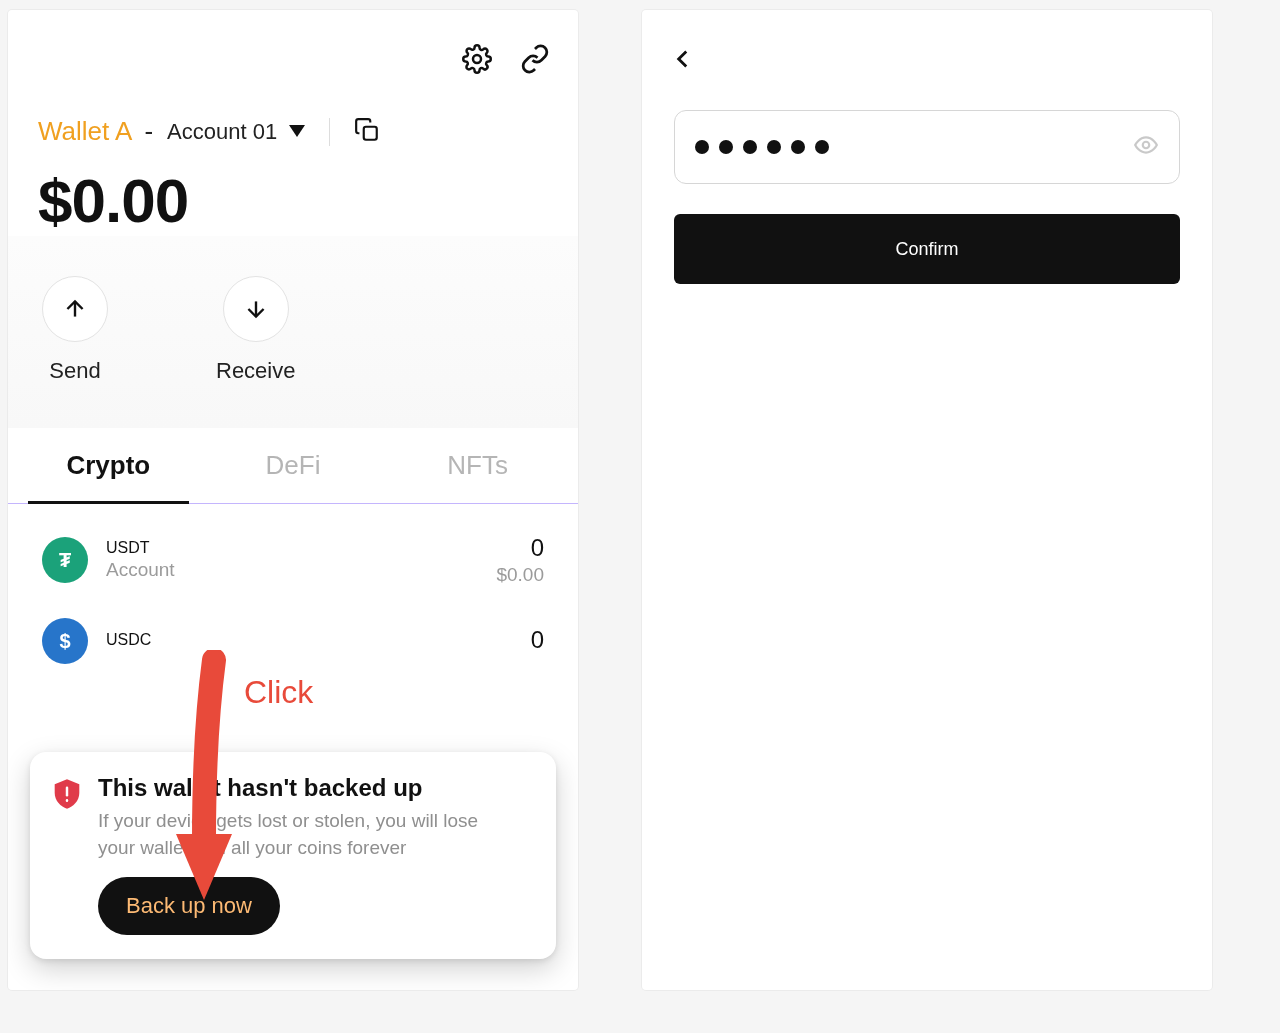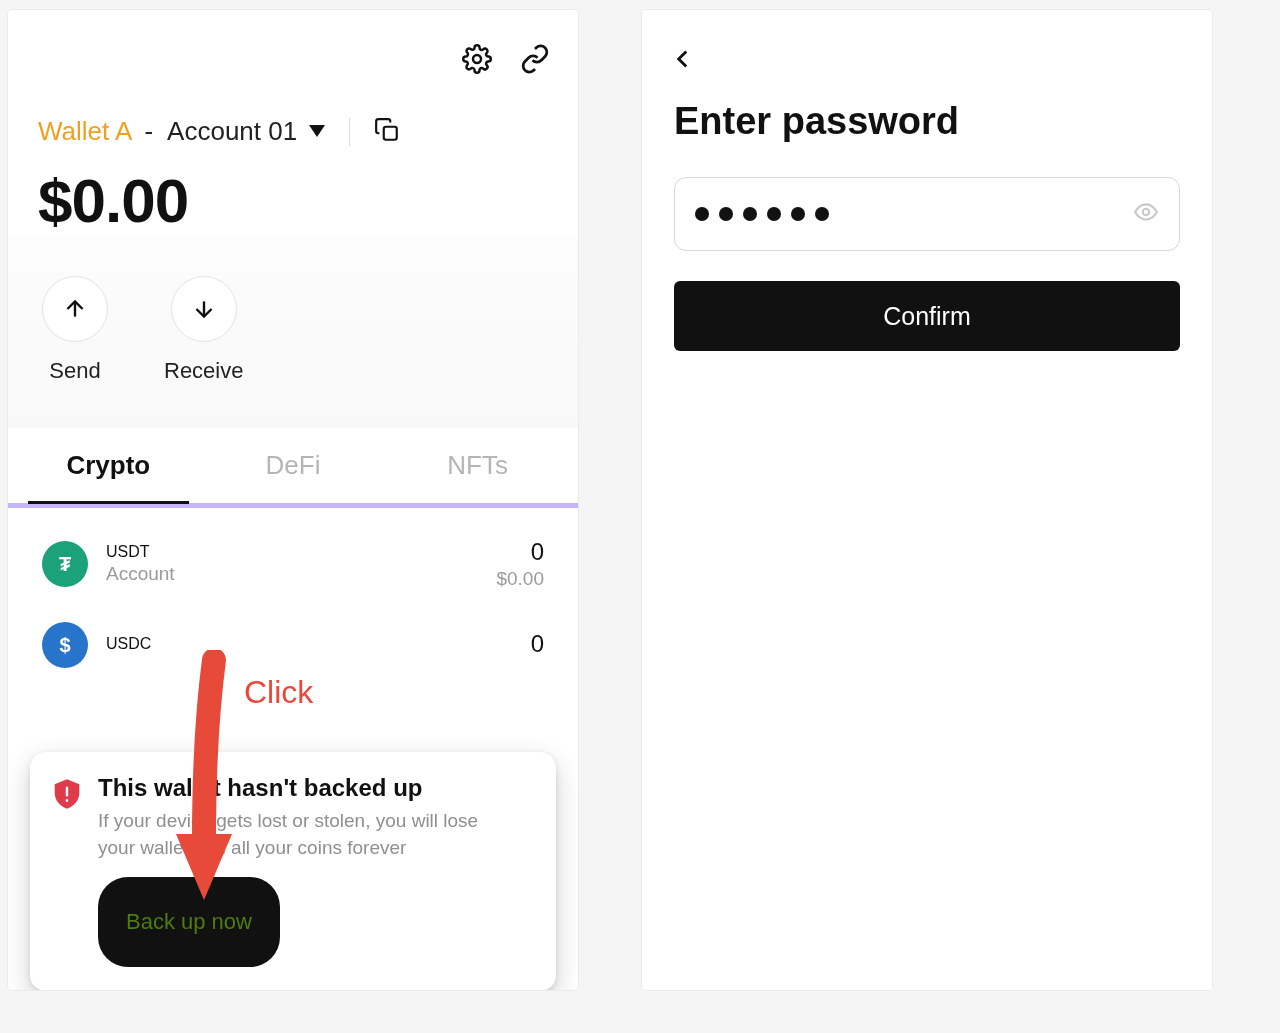--- a/index.html
+++ b/index.html
@@ -39,37 +39,37 @@
   .icon-btn { cursor: pointer; }
 
   .wallet-header {
     padding: 38px 30px 0 30px;
     display: flex;
     align-items: center;
     gap: 10px;
   }
   .wallet-name { color: #f0a020; font-size: 26px; font-weight: 500; }
   .wallet-sep { color: #222; font-size: 26px; font-weight: 400; margin: 0 4px 0 2px;}
-  .account-name { color: #222; font-size: 26px; font-weight: 400; }
+  .account-name { color: #222; font-size: 22px; font-weight: 400; }
   .caret { margin-left: 2px; }
   .divider-v { width: 1px; height: 28px; background: #ddd; margin: 0 14px; }
   .copy-btn { cursor: pointer; }
 
   .balance {
     padding: 18px 30px 0 30px;
     font-size: 62px;
     font-weight: 700;
     color: #111;
     letter-spacing: -1px;
   }
 
   .action-row {
     padding: 40px 34px 44px 34px;
     display: flex;
-    gap: 56px;
+    gap: 108px;
     background: linear-gradient(#fcfcfc,#f8f8f8);
     text-align: right;
   }
   .action {
     display: flex;
     flex-direction: column;
     align-items: center;
     gap: 16px;
     cursor: pointer;
   }
@@ -78,21 +78,21 @@
     border-radius: 50%;
     border: 1px solid #e3e3e3;
     background: #fff;
     display: flex;
     align-items: center; justify-content: center;
   }
   .action-label { font-size: 22px; color: #222; }
 
   .tabs {
     display: flex;
-    border-bottom: 5px solid #c4b5fd;
+    border-bottom: 1px solid #c4b5fd;
     padding: 0 8px;
   }
   .tab {
     flex: 1;
     text-align: center;
     padding: 22px 0;
     font-size: 26px;
     color: #b5b5b5;
     cursor: pointer;
     position: relative;
@@ -146,23 +146,23 @@
     width: 30px; height: 32px;
     flex-shrink: 0;
     margin-top: 4px;
   }
   .backup-title { font-size: 24px; font-weight: 700; color: #111; }
   .backup-desc { font-size: 19px; color: #8f8f8f; margin-top: 6px; line-height: 1.4; max-width: 410px;}
   .backup-btn {
     margin-top: 16px;
     margin-left: 46px;
     background: #111;
-    color: #4d7c0f;
+    color: #fdba74;
     border: none;
-    padding: 32px 28px;
+    padding: 16px 28px;
     font-size: 22px;
     border-radius: 30px;
     cursor: pointer;
   }
 
   
   .annotation {
     position: absolute;
     left: 156px;
     top: 640px;
@@ -217,21 +217,21 @@
     margin-top: 488px;
     cursor: pointer;
   }
   .confirm-btn {
     margin: 30px 32px 0 32px;
     background: #111;
     color: #fff;
     border: none;
     height: 70px;
     width: calc(100% - 64px);
-    font-size: 25px;
+    font-size: 18px;
     border-radius: 6px;
     cursor: pointer;
   }
 </style>
 </head>
 <body>
 
 <div class="stage">
 
   <div class="phone">
@@ -366,23 +366,20 @@
   <div class="phone phone-right">
 
     <div class="back-row">
       <span class="back-btn">
         <svg width="26" height="26" viewBox="0 0 24 24" fill="none" stroke="#111" stroke-width="2.6">
             <path d="M15 19 L8 12 L15 5"></path>
           </svg>
       </span>
     </div>
 
-    <div class="title-row">
-      <div class="title-text">Enter password</div>
-    </div>
 
     <div class="pw-field">
       <div class="pw-dots" id="pw-dots">
           <span class="dot"></span>
           <span class="dot"></span>
           <span class="dot"></span>
           <span class="dot"></span>
           <span class="dot"></span>
           <span class="dot"></span>
         </div>

